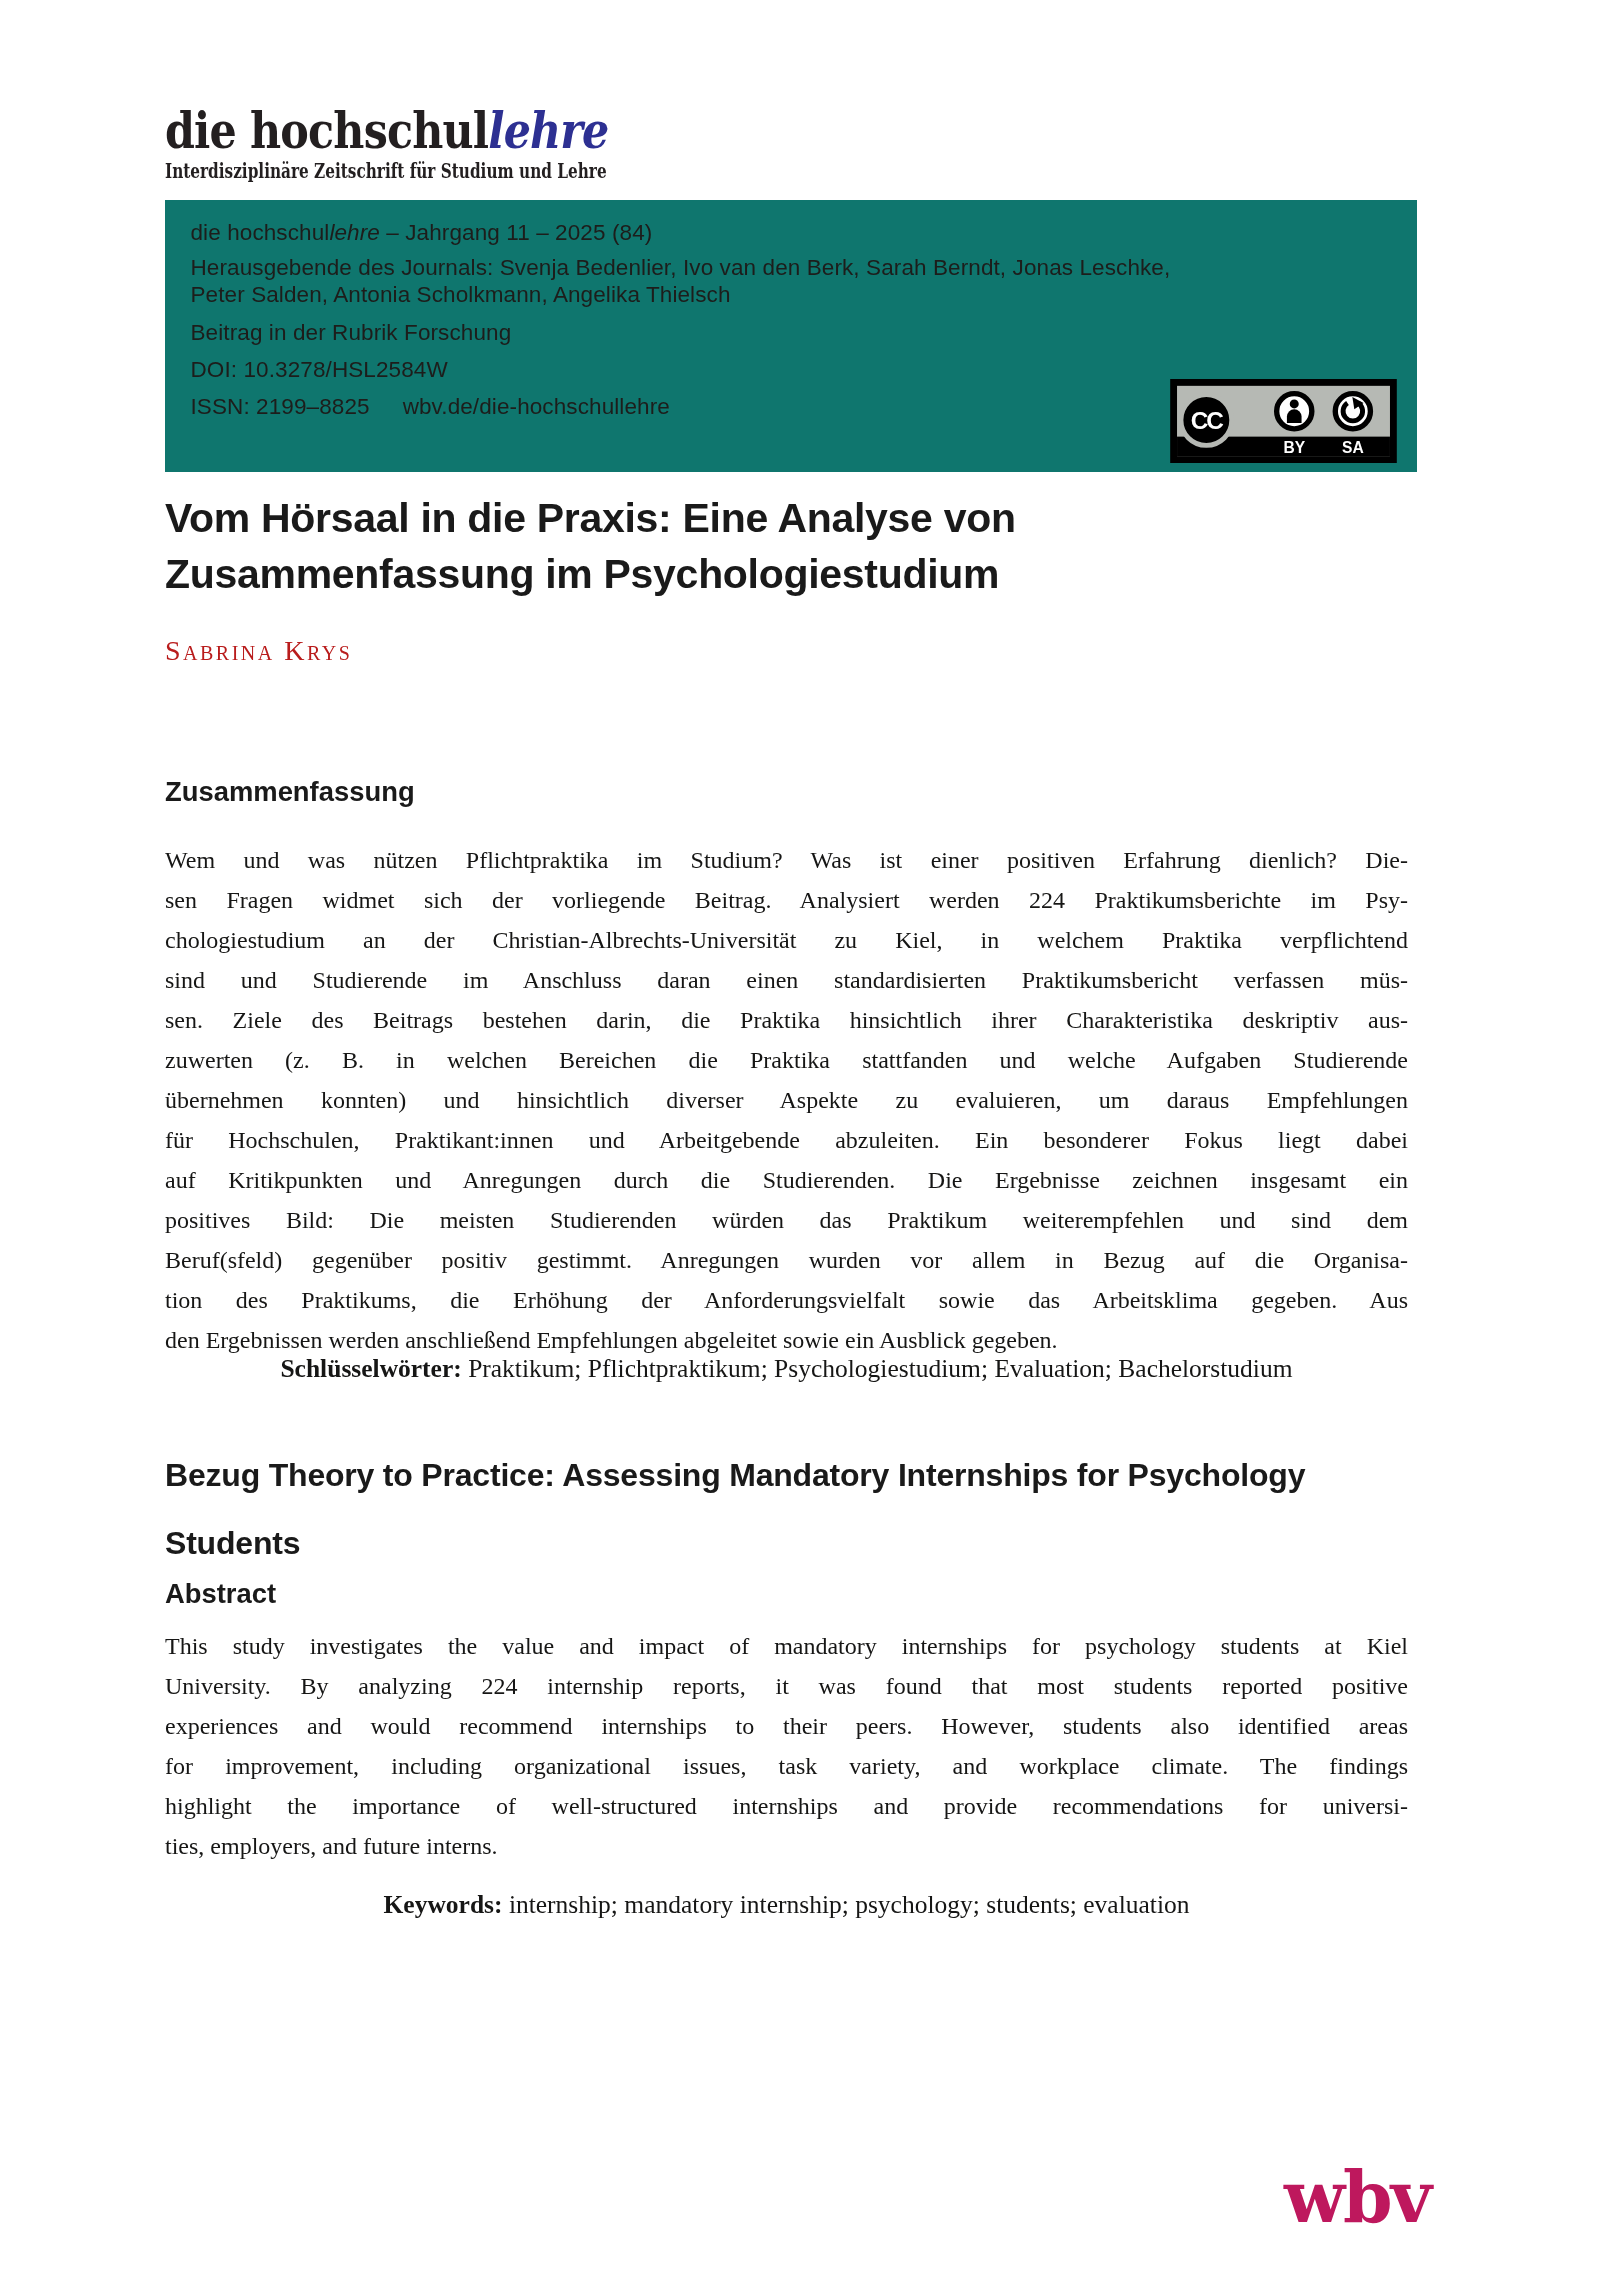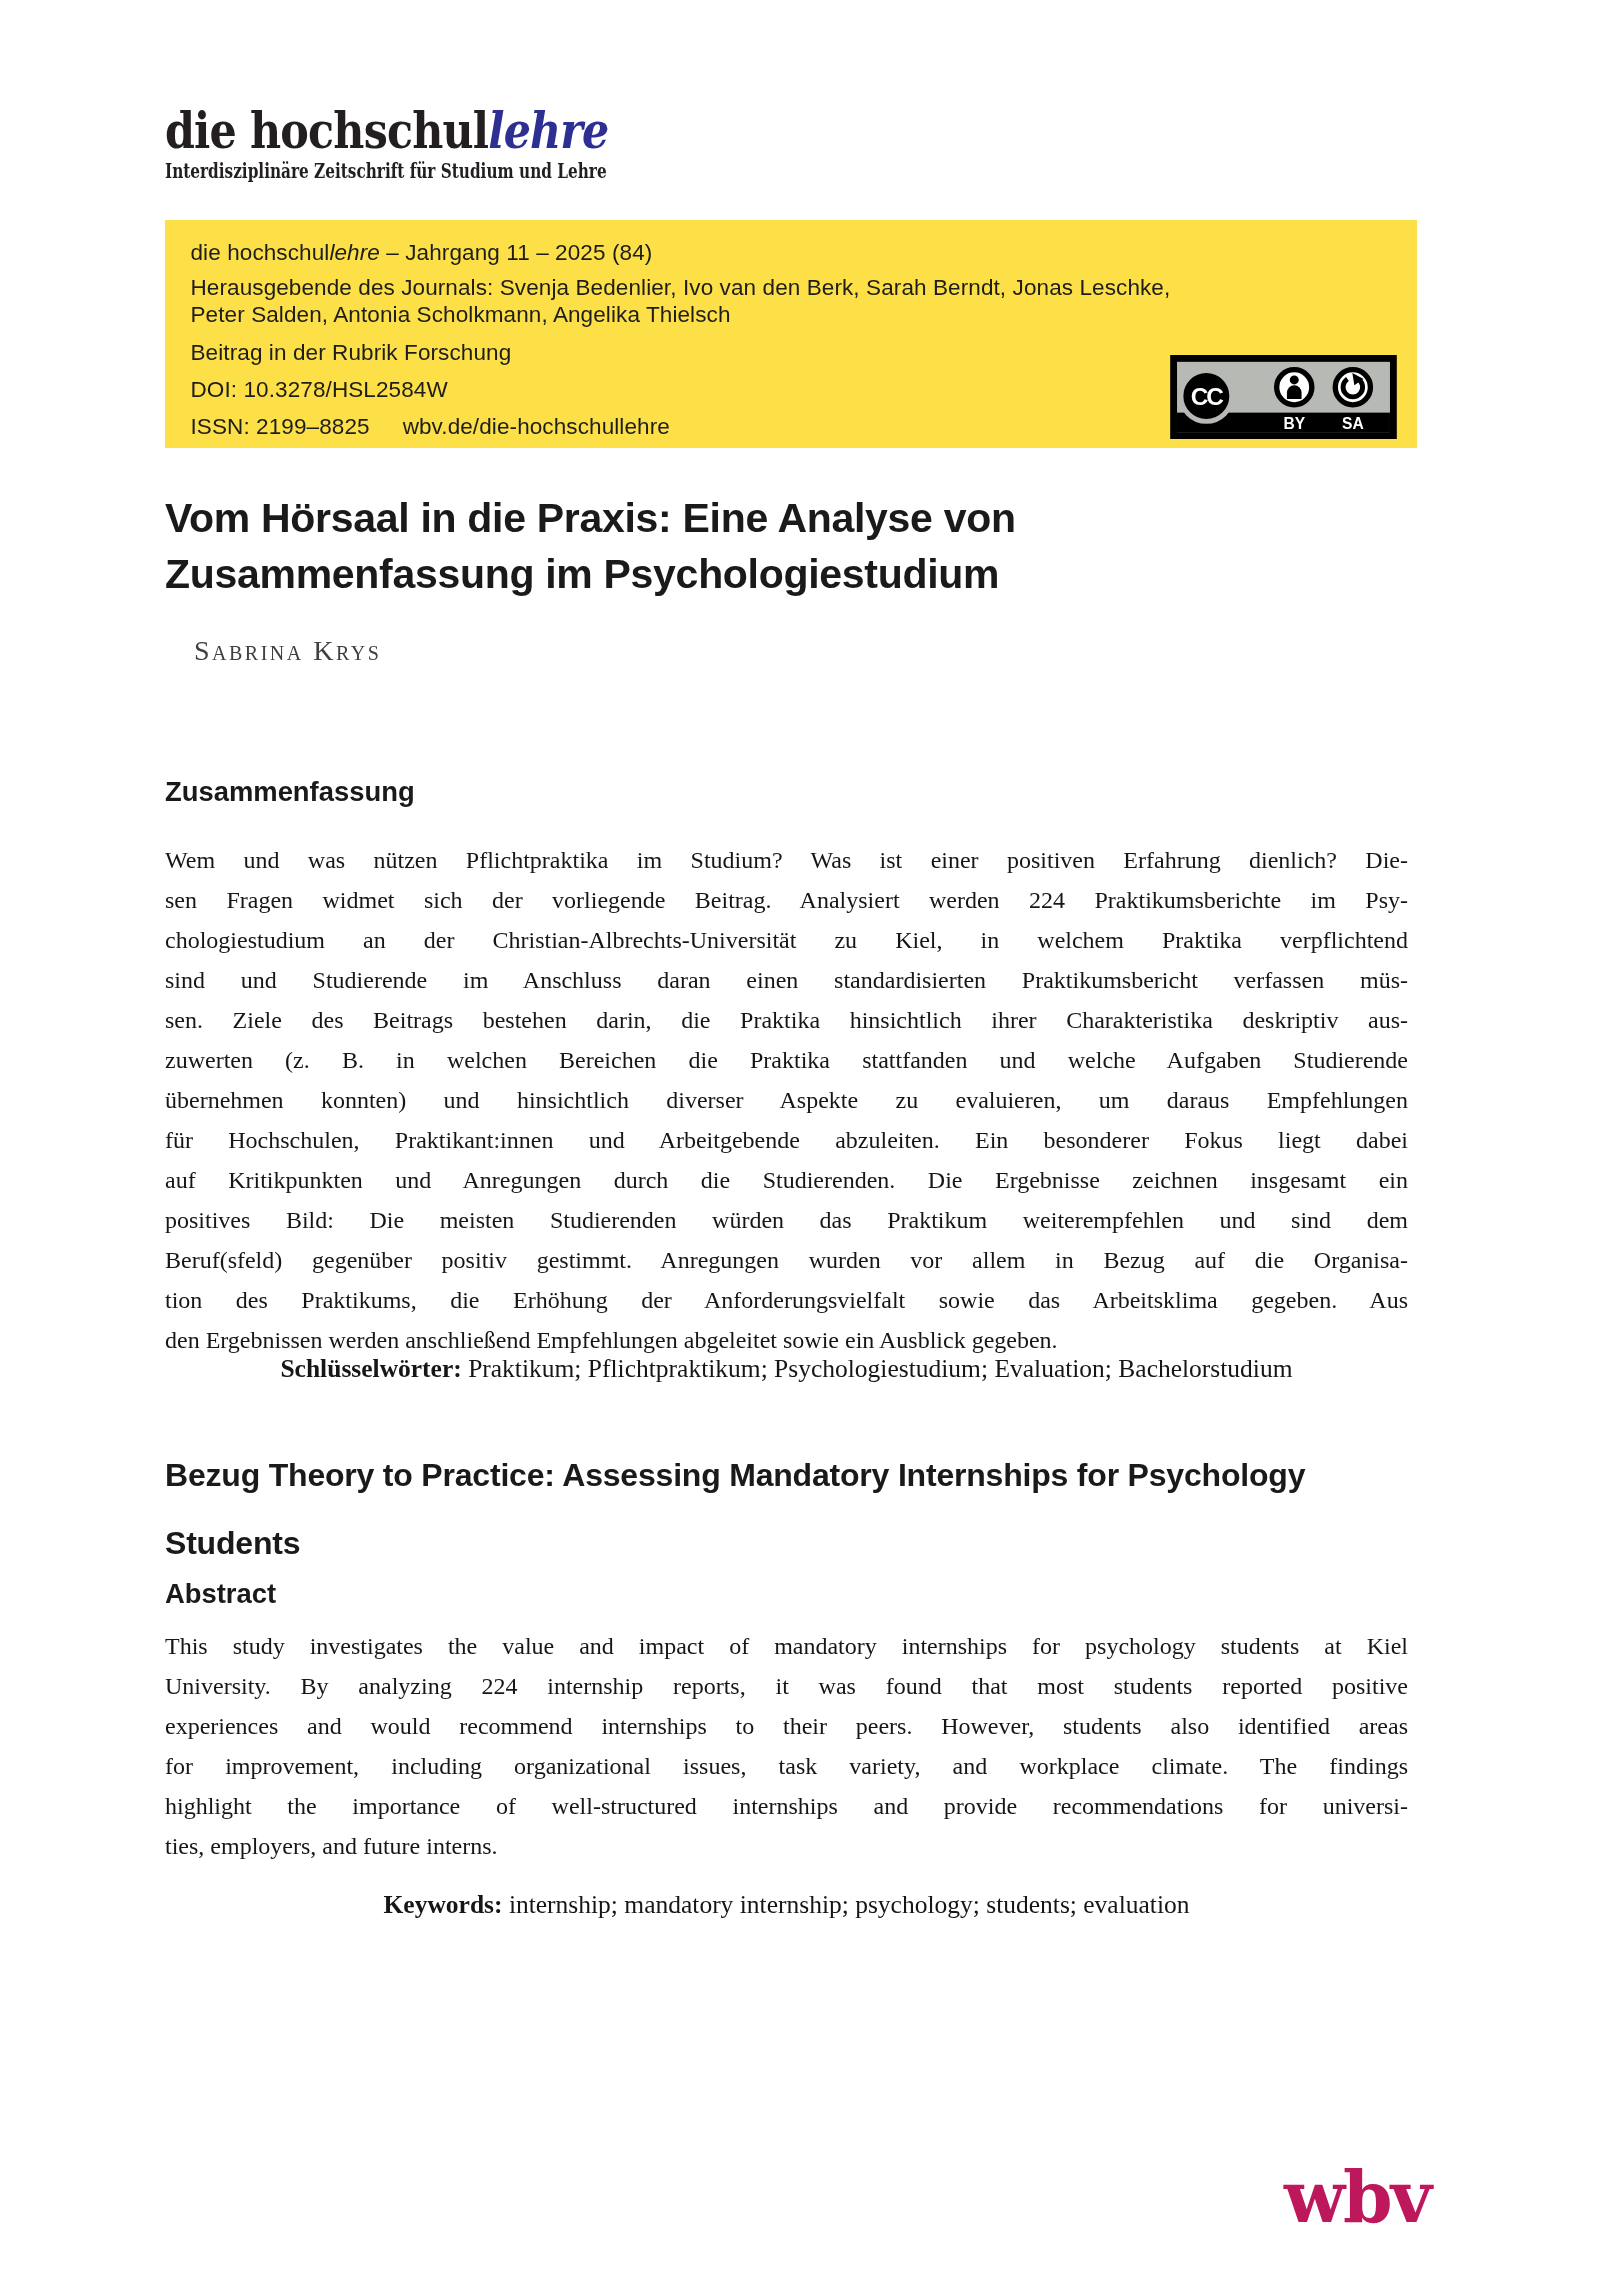--- a/index.html
+++ b/index.html
@@ -8,34 +8,34 @@
 
   
   .logo{position:absolute;left:165px;top:104px;}
   .logo-main{font-family:"DejaVu Serif",serif;font-weight:bold;font-size:51px;line-height:1.05;
              letter-spacing:-1px;color:#231f20;transform:scaleX(.84);transform-origin:left top;white-space:nowrap;}
   .logo-blue{font-style:italic;}
   .logo-tag{font-family:"DejaVu Serif",serif;font-weight:bold;font-size:19.6px;color:#231f20;
             margin-top:2px;transform:scaleX(.78);transform-origin:left top;white-space:nowrap;}
 
   
-  .infobox{position:absolute;left:165px;top:200px;width:1252px;height:228px;background:#fde047;box-sizing:border-box;margin-top:20px;}
+  .infobox{position:absolute;left:165px;top:200px;width:1252px;height:272px;background:#0f766e;box-sizing:border-box;}
   .ib-line{position:absolute;left:25.5px;font-size:22.5px;color:#1d1d1b;white-space:nowrap;letter-spacing:0.1px;}
   .ib1{top:19.6px;} .ib2{top:55px;} .ib3{top:82px;} .ib4{top:120px;} .ib5{top:157px;} .ib6{top:194px;}
   .it{font-style:italic;}
   .issn-gap{display:inline-block;width:33px;}
 
   
   .cc-badge{position:absolute;right:19.6px;bottom:8.8px;width:227px;height:84px;}
 
   
   .title-de{position:absolute;left:165px;top:490px;width:1255px;font-size:41px;font-weight:700;
             line-height:56px;letter-spacing:-0.3px;color:#1a1a1a;}
   .author{position:absolute;left:165px;top:635px;font-family:"Liberation Serif",serif;font-size:28px;
-          font-variant:small-caps;letter-spacing:2.5px;color:#404040;margin-left:29px;}
+          font-variant:small-caps;letter-spacing:2.5px;color:#b91c1c;}
   .h-sans{position:absolute;left:165px;font-size:27.4px;font-weight:700;color:#1a1a1a;}
   .h-zusammenfassung{top:776px;}
   .h-abstract{top:1578px;}
   .abs{position:absolute;left:165px;width:1243px;font-family:"Liberation Serif",serif;
        font-size:24px;line-height:40px;color:#161615;}
   .abs-de{top:828px;margin-top:12px;}
   .abs-en{top:1626px;}
   .jline{text-align:justify;text-align-last:justify;white-space:normal;}
   .jlast{text-align-last:left;}
   .kw{position:absolute;left:165px;width:1243px;font-family:"Liberation Serif",serif;font-size:25.5px;

